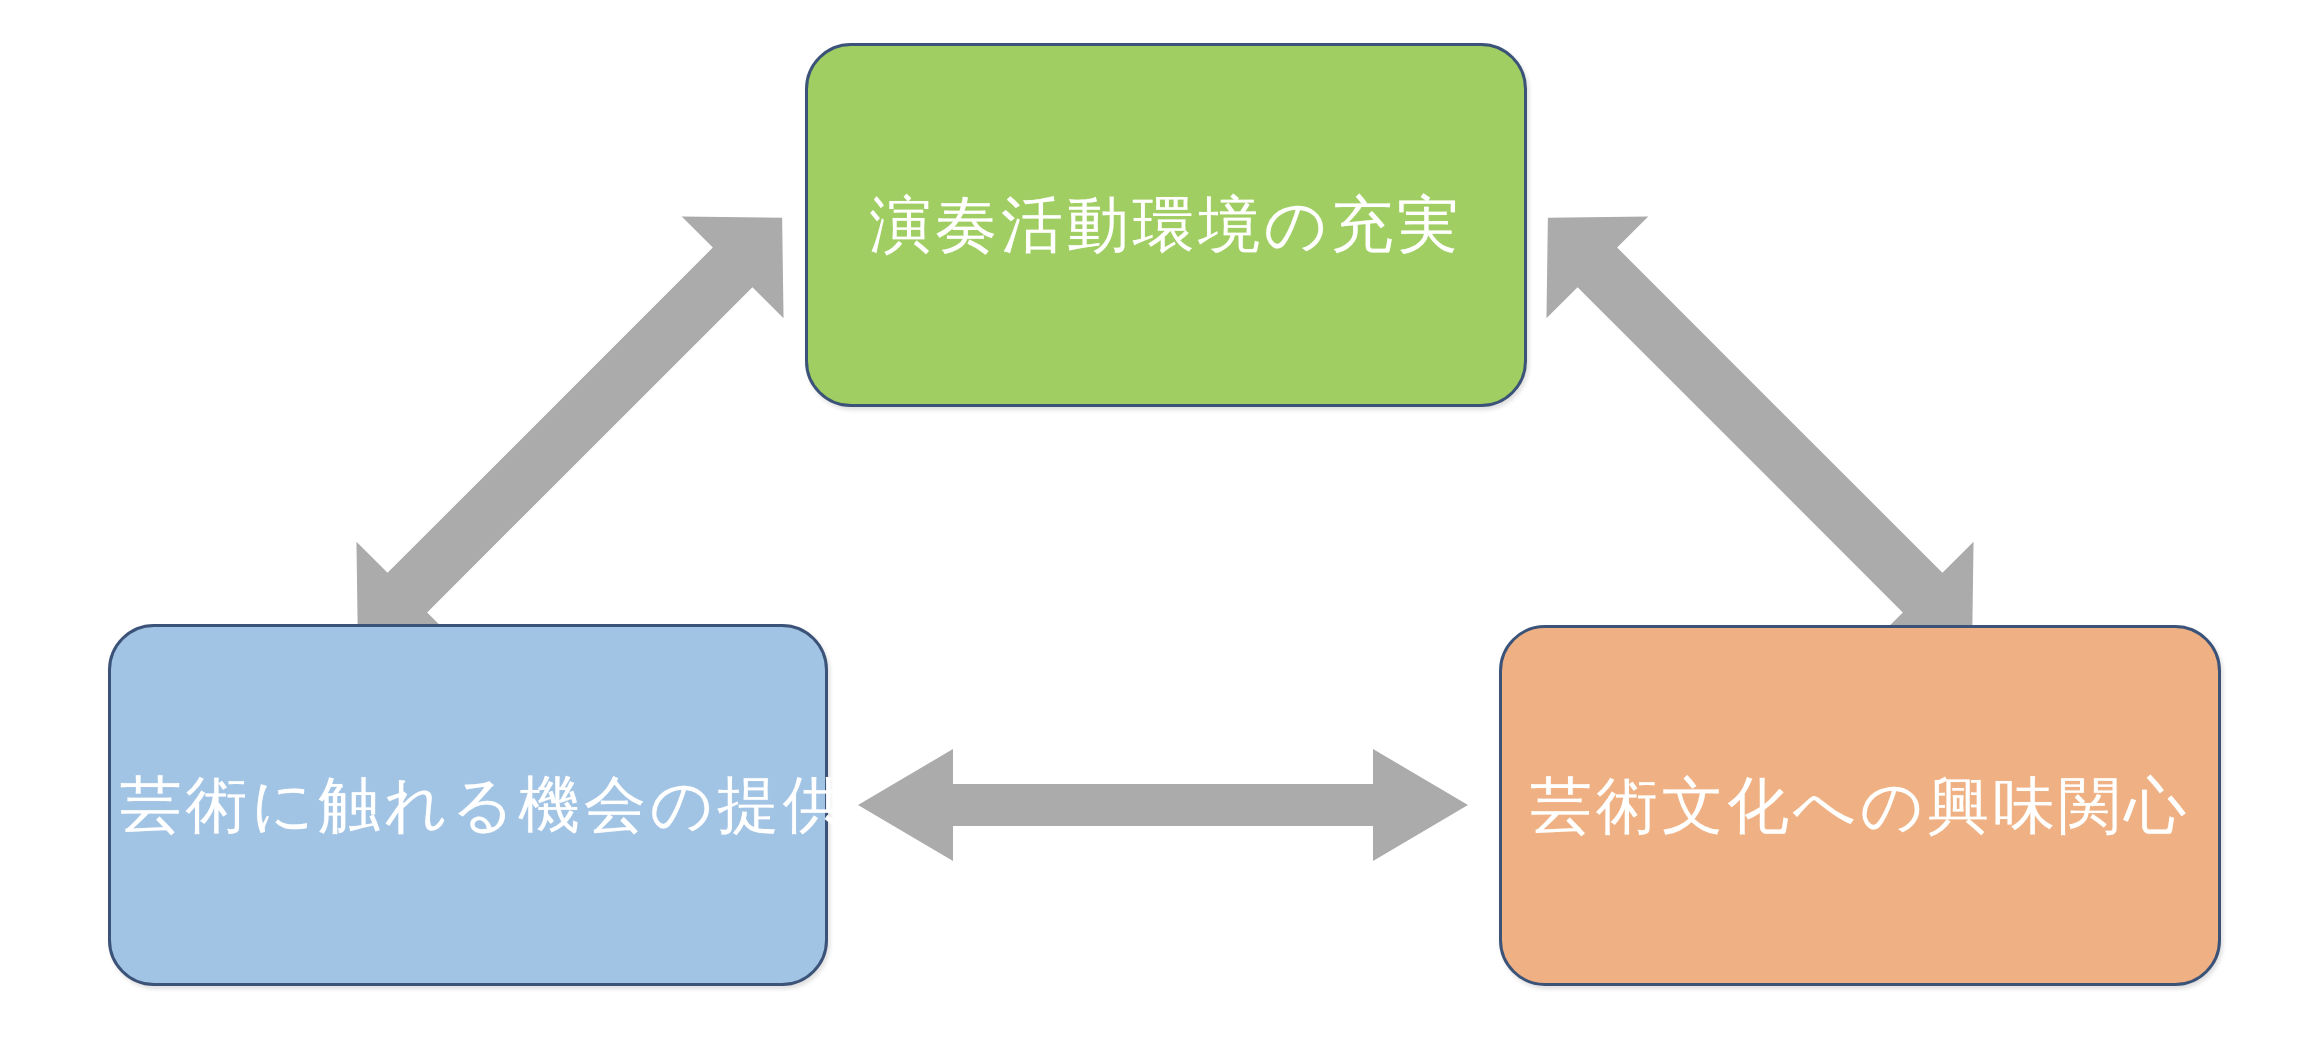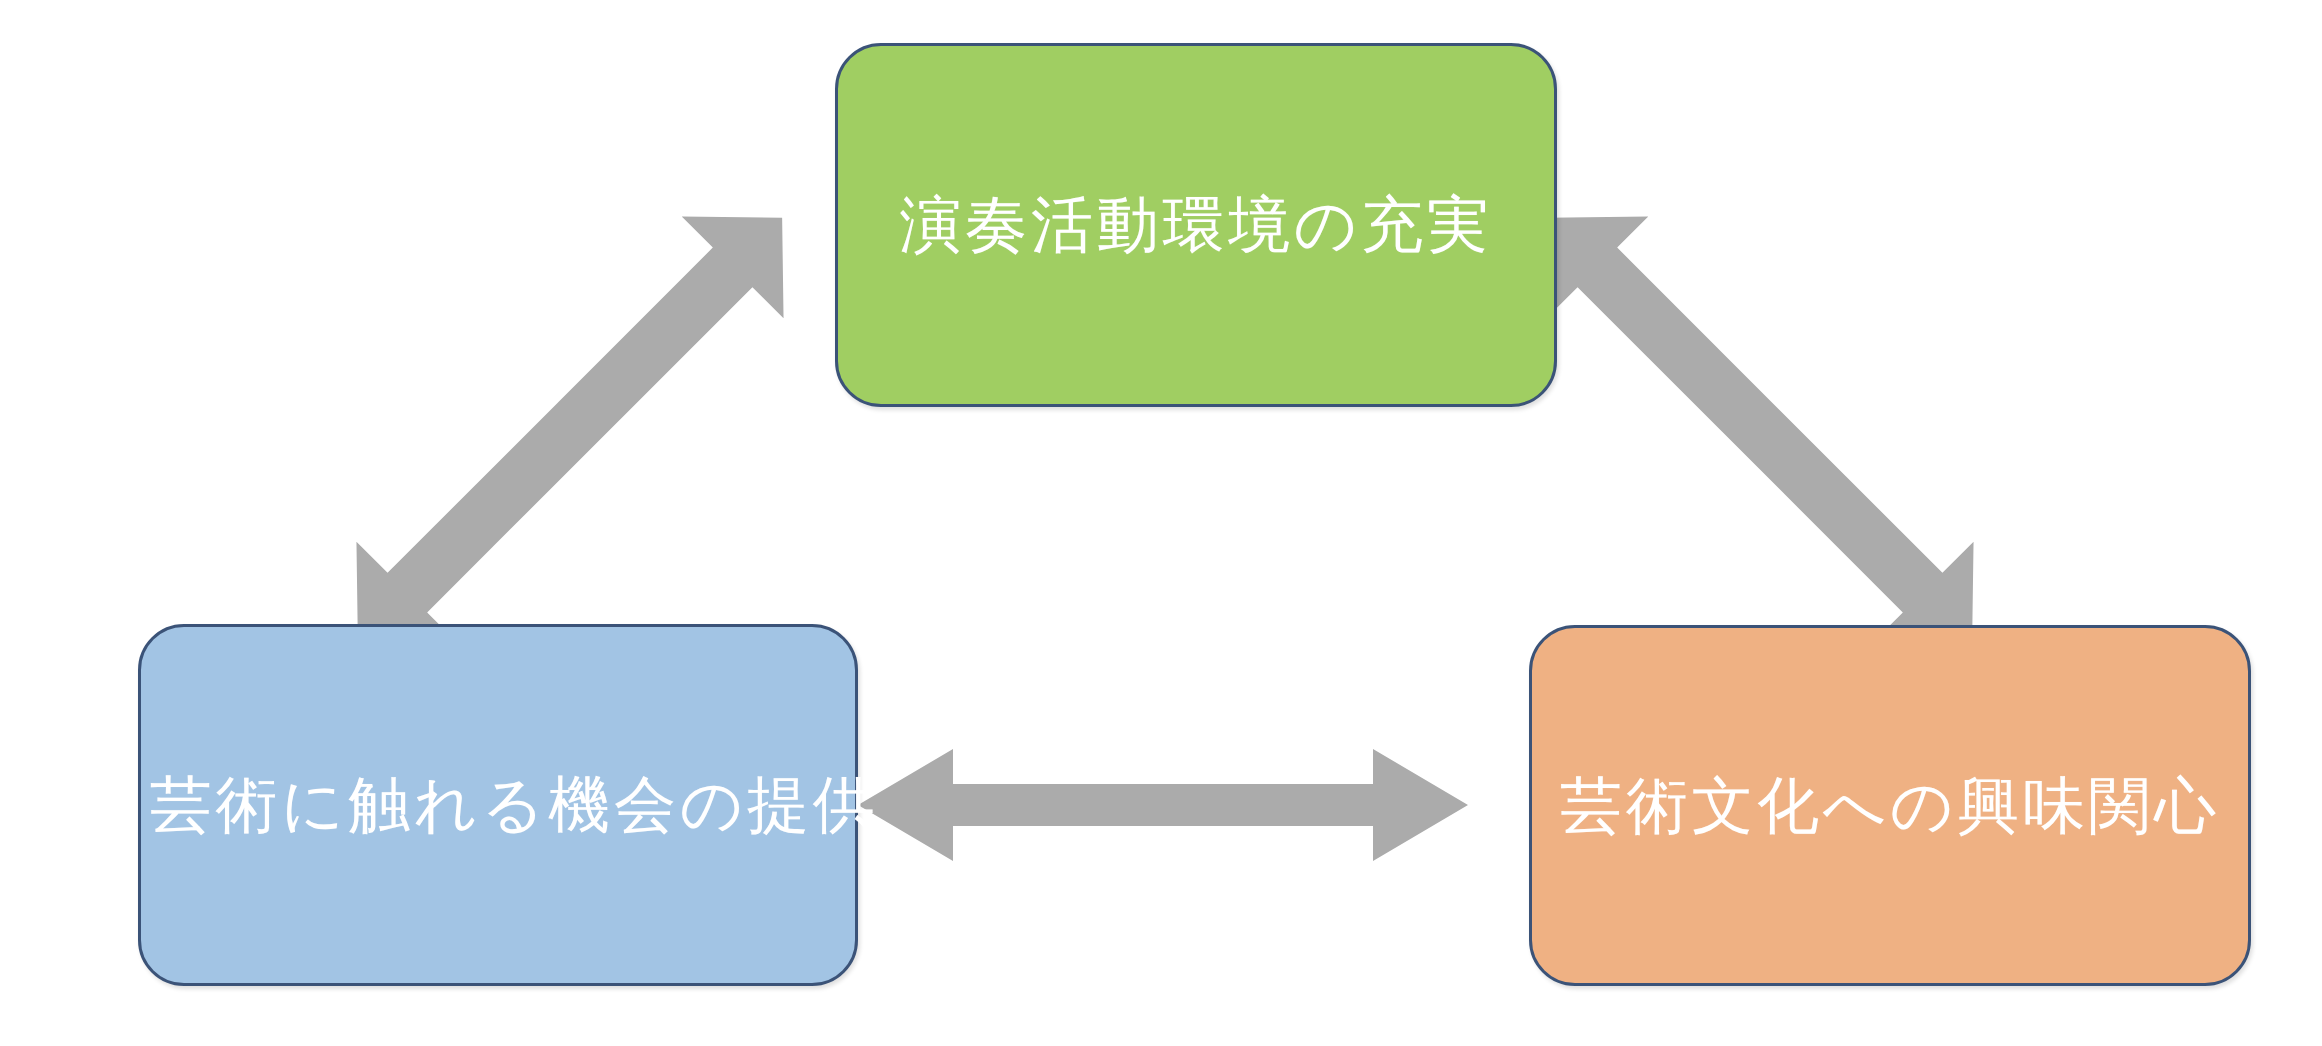--- a/index.html
+++ b/index.html
@@ -29,21 +29,20 @@
   .node {
     position: absolute;
     box-sizing: border-box;
     border-radius: 46px;
     border: 3px solid #3b5378;
     display: flex;
     align-items: center;
     justify-content: center;
     text-align: center;
     box-shadow: 2px 3px 4px rgba(0,0,0,0.13);
-    margin-left: 30px;
   }
   .node-label {
     color: #ffffff;
     font-size: 62px;
     line-height: 1.25;
     letter-spacing: 0.06em;
     font-weight: 400;
     white-space: nowrap;
     text-shadow: 0 0 1px rgba(255,255,255,0.35);
   }

